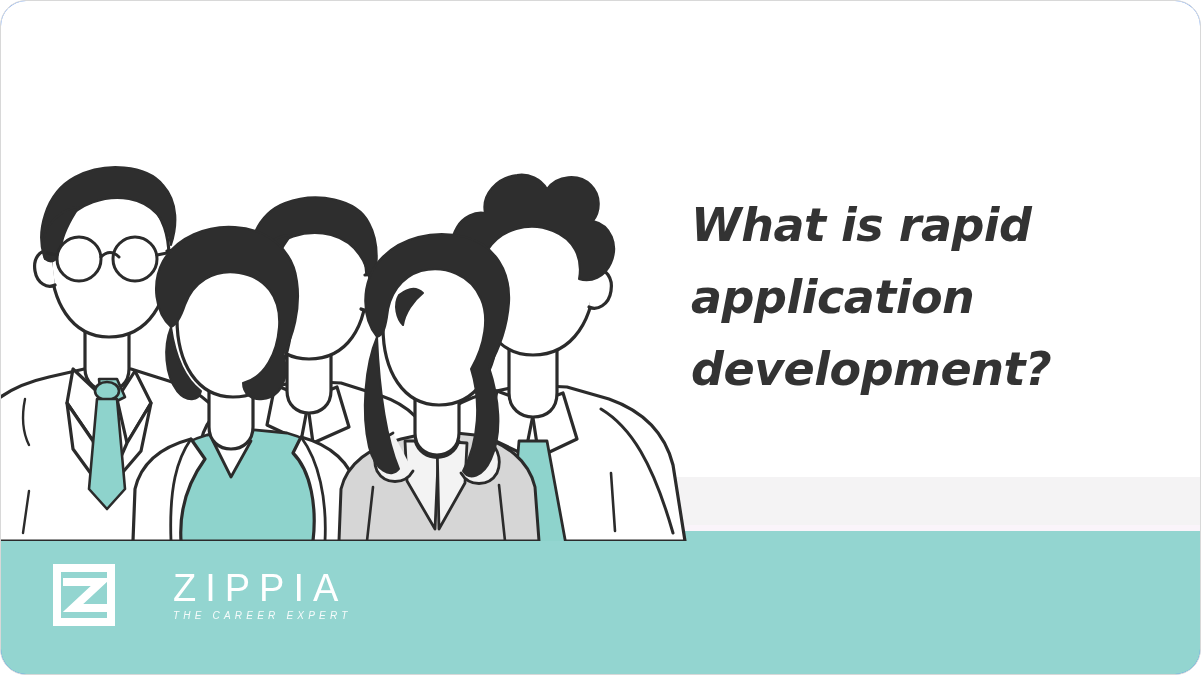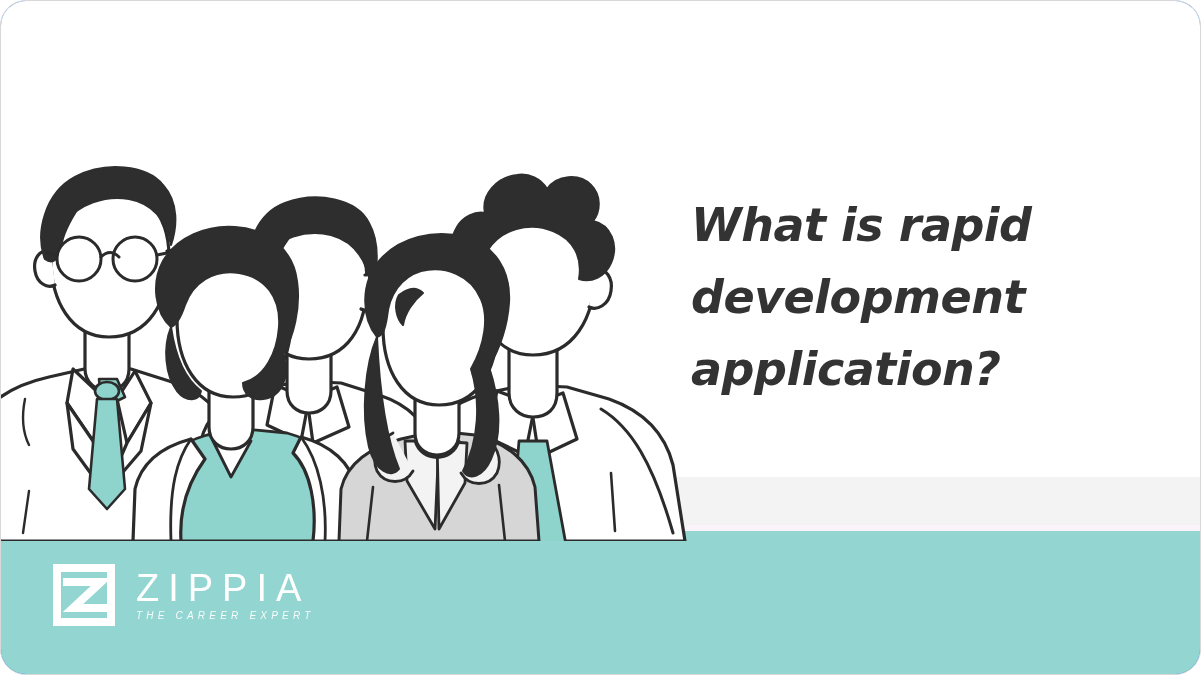--- a/index.html
+++ b/index.html
@@ -87,20 +87,21 @@
     top: 563px;
     display: flex;
     align-items: center;
     gap: 21px;
   }
   .logo-mark { width: 62px; height: 62px; flex: none; }
   .logo-text-wrap {
     display: flex;
     flex-direction: column;
     justify-content: center;
+    margin-left: 37px;
   }
   .logo-word {
     color: #ffffff;
     font-family: "Liberation Sans", sans-serif;
     font-size: 38px;
     font-weight: 300;
     letter-spacing: 9px;
     line-height: 40px;
   }
   .logo-tagline {
@@ -287,22 +288,22 @@
           <path d="M398 154 C408 146 416 146 422 152 C412 160 404 172 402 184
                    C396 178 392 164 398 154 Z" fill="#2e2e2e" stroke="#2e2e2e" stroke-width="2"></path>
         </g>
 
       </g>
     </svg>
   </div>
 
   <div class="heading">
     <div>What is rapid</div>
-    <div>development</div>
-    <div>application?</div>
+    <div>application</div>
+    <div>development?</div>
   </div>
 
   <div class="logo">
     <span class="logo-mark">
       <svg width="62" height="62" viewBox="0 0 62 62" xmlns="http://www.w3.org/2000/svg">
         <path d="M4 4 H58 V58 H4 Z" fill="none" stroke="#ffffff" stroke-width="8"></path>
         <path d="M14 18 H48 L20 44 H50" fill="none" stroke="#ffffff" stroke-width="8" stroke-linecap="square" stroke-linejoin="miter"></path>
         <path d="M4 4 H58 V58 H4 Z" fill="none" stroke="#93d5d0" stroke-width="0"></path>
       </svg>
     </span>

